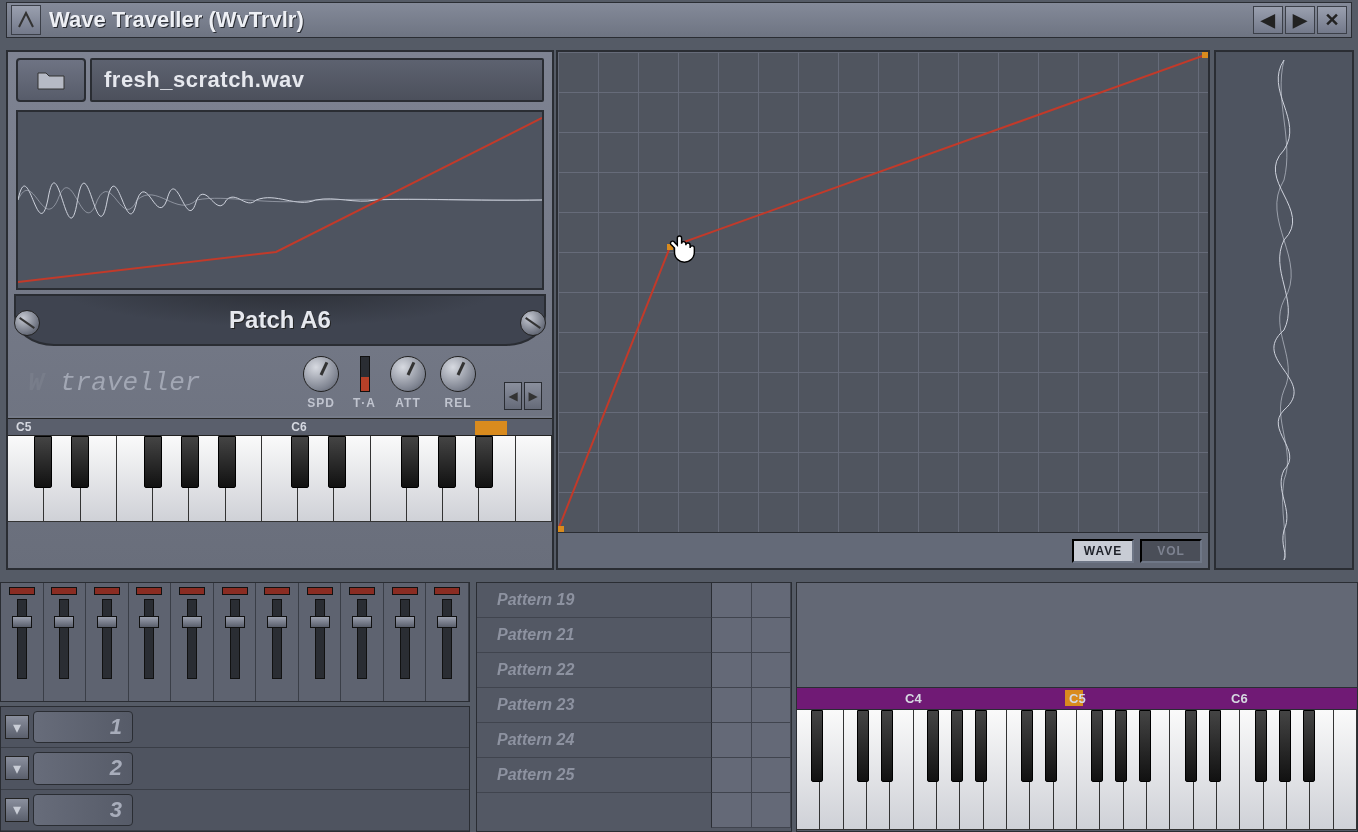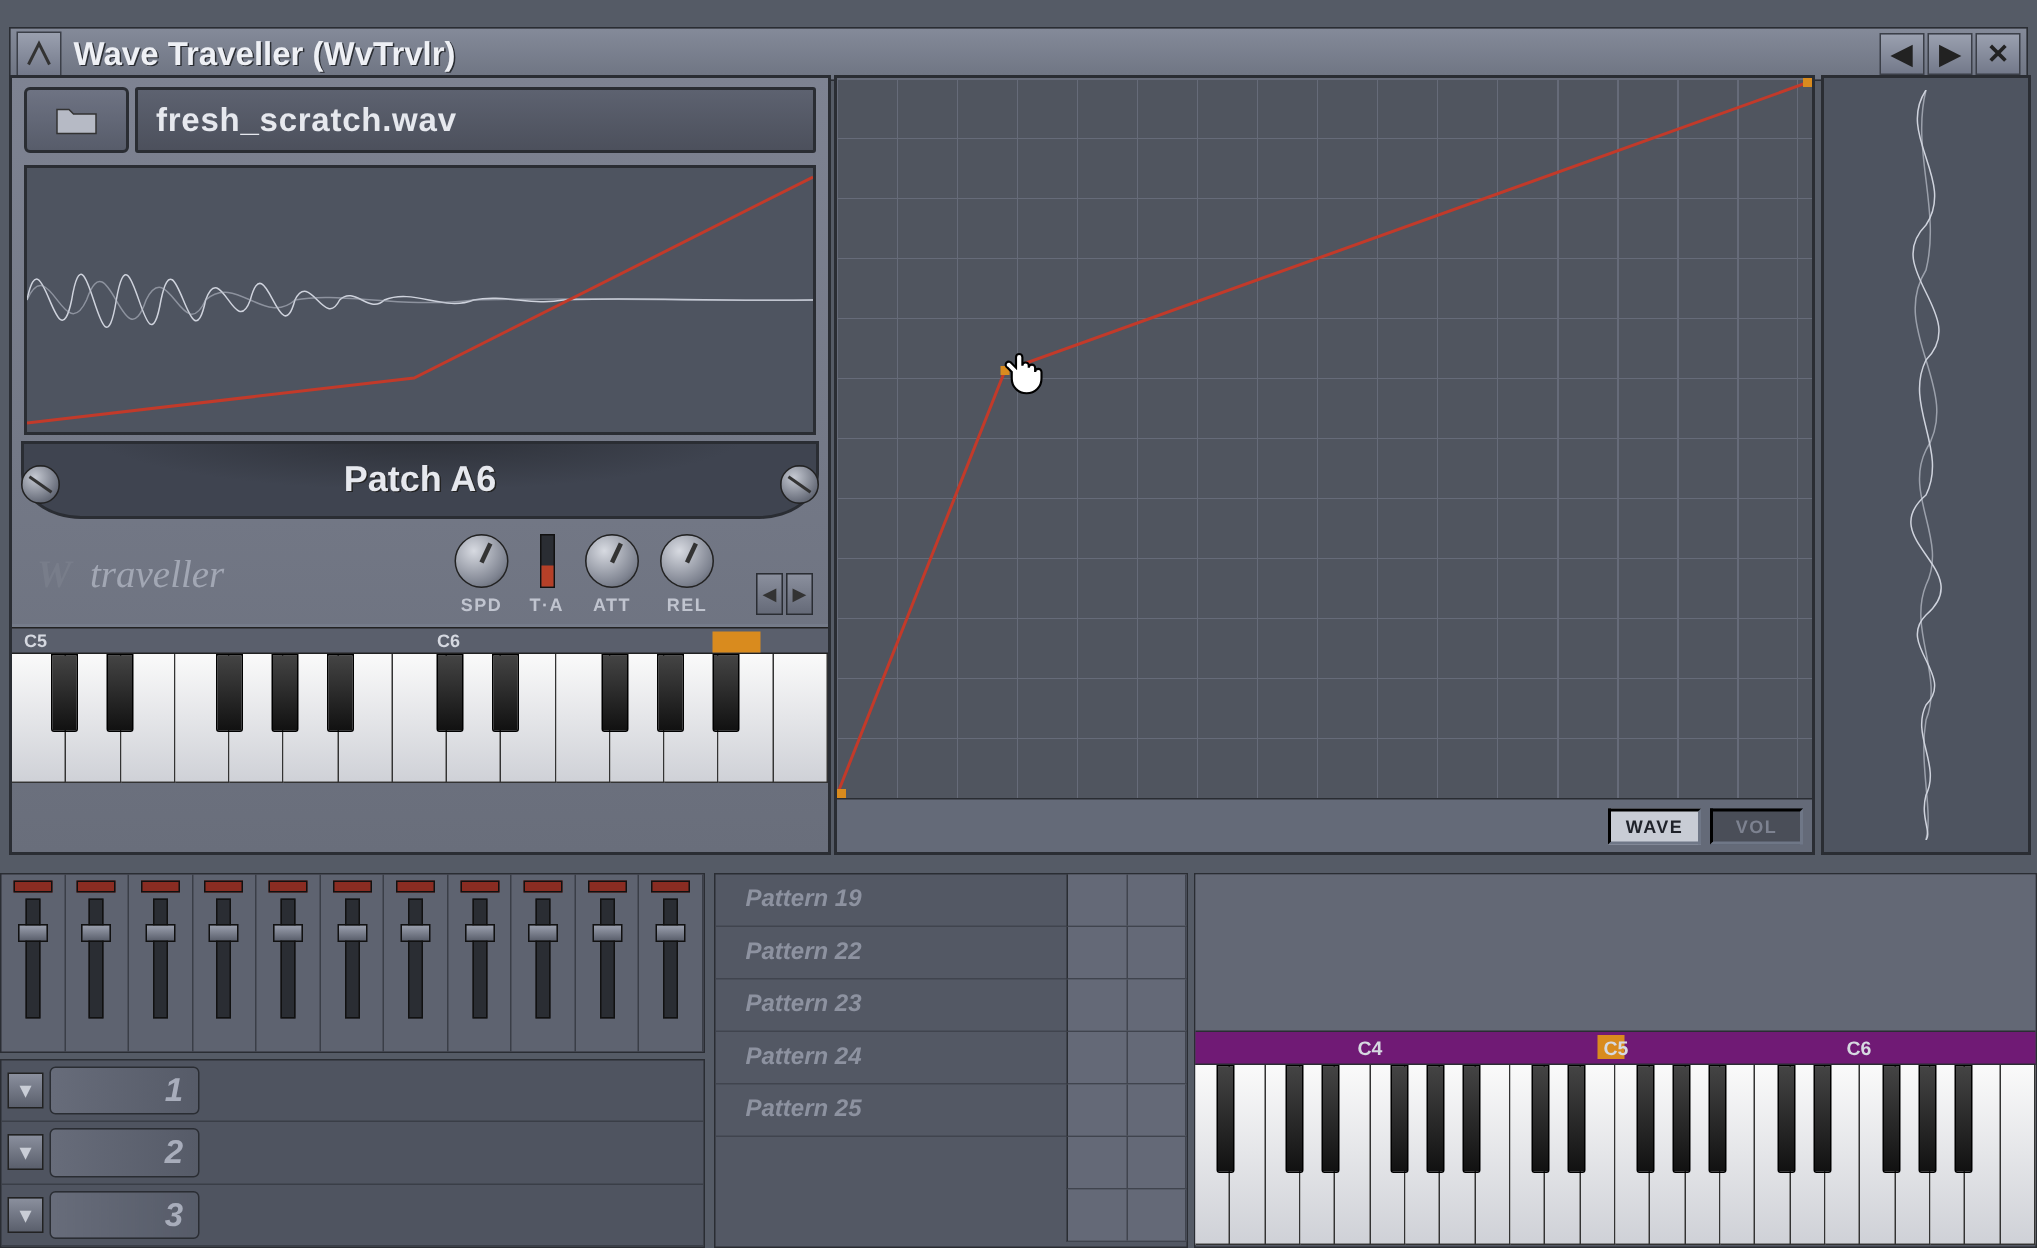--- a/index.html
+++ b/index.html
@@ -9,21 +9,21 @@
     background: #555b66;
     font-family: Arial, sans-serif;
     overflow: hidden;
     position: relative;
     color: #c9cdd6;
   }
 
   
   .titlebar {
     position: absolute;
-    top: 18px; left: 6px; right: 6px;
+    top: 2px; left: 6px; right: 6px;
     height: 36px;
     background: linear-gradient(#848a99,#6e7482);
     border: 1px solid #2a2d33;
     display: flex; align-items: center;
     padding: 0 4px;
   }
   .titlebar .ico {
     width: 30px; height: 30px;
     background: linear-gradient(#9aa0af,#73798a);
     border: 1px solid #3b3f48;
@@ -105,21 +105,21 @@
     font-size: 24px; font-weight:bold; color:#e6e8ee;
     text-shadow: 1px 1px 0 #222;
   }
   .controls-row {
     display:flex; align-items:center;
     padding: 10px 10px 4px 10px;
   }
   .brand {
     display:flex; align-items:center; gap:6px;
     color:#a2a7b4; font-style:italic; font-size:26px;
-    font-family: Liberation Serif, serif;
+    font-family: Liberation Mono, monospace;
   }
   .brand .wlogo {
     width:36px;height:30px;
     display:flex;align-items:center;justify-content:center;
     color:#787d8a;font-weight:bold;font-size:26px;
   }
   .knobs {
     display:flex; align-items:flex-end; gap:14px; margin-left:auto;
   }
   .knob-col { display:flex; flex-direction:column; align-items:center; gap:4px;}
@@ -455,20 +455,21 @@
   </div>
   <div class="track">
     <div class="tdrop">▾</div>
     <div class="tnum">3</div>
   </div>
 </div>
 
 <div class="patterns">
   <div class="pat-names">
     <div class="pat">Pattern 19</div>
+    <div class="pat">Pattern 21</div>
     <div class="pat">Pattern 22</div>
     <div class="pat">Pattern 23</div>
     <div class="pat">Pattern 24</div>
     <div class="pat">Pattern 25</div>
   </div>
   <div class="pat-cells">
     <div class="cell">
         <div></div>
         <div></div>
       </div>

